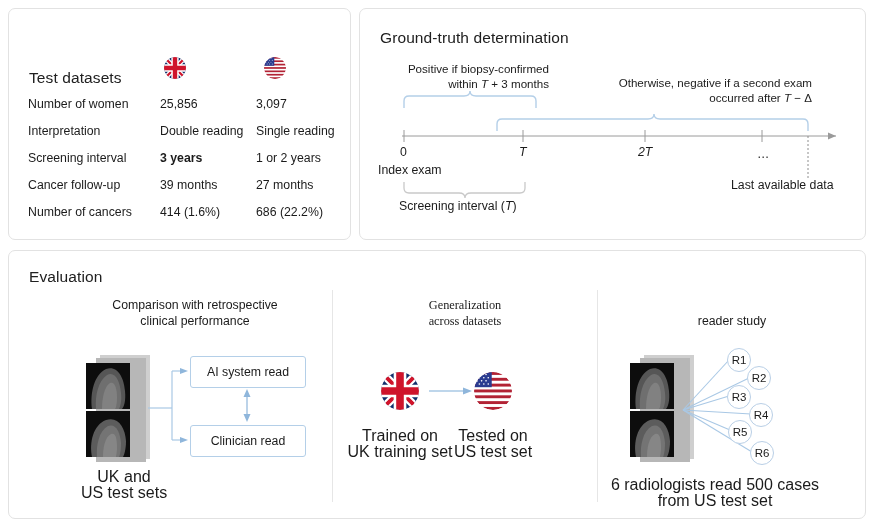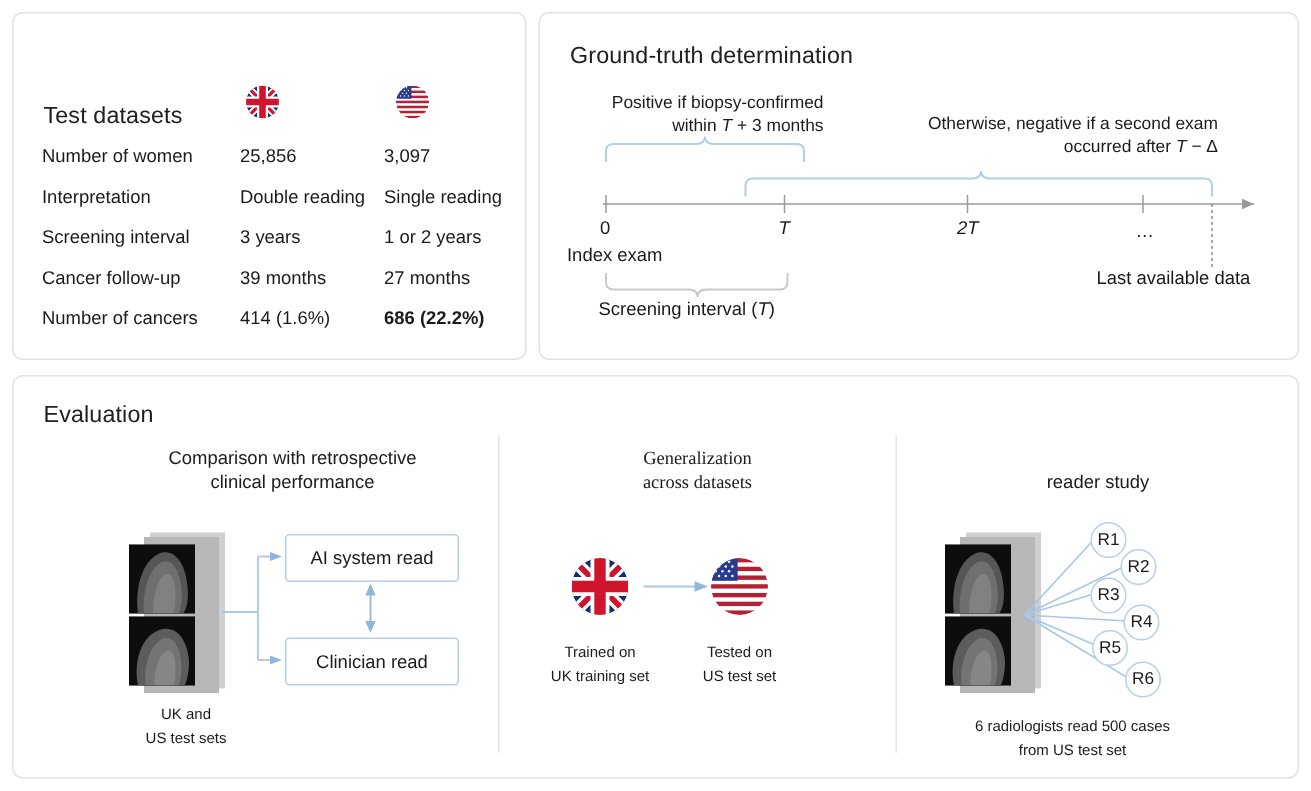--- a/index.html
+++ b/index.html
@@ -44,21 +44,21 @@
   .caption{position:absolute;font-size:11.6px;color:#1b1b1b;line-height:14.5px;white-space:nowrap;}
   .caption i{font-style:italic;}
 
   
   .divider{position:absolute;width:1px;background:#e6e6e6;}
   .sub-title{
     position:absolute;font-size:12.3px;color:#1b1b1b;
     text-align:center;line-height:15.5px;white-space:nowrap;
   }
   .cap-bottom{
-    position:absolute;font-size:10px;color:#1b1b1b;
+    position:absolute;font-size:16px;color:#1b1b1b;
     text-align:center;line-height:15.5px;white-space:nowrap;
   }
   .readbox{
     position:absolute;
     border:1px solid #b4cfe8;
     border-radius:3px;
     background:#fff;
     font-size:12.3px;
     color:#1b1b1b;
     display:flex;align-items:center;justify-content:center;
@@ -138,30 +138,30 @@
 
 <div class="tbl" style="left:28px;top:97px;">Number of women</div>
 <div class="tbl" style="left:160px;top:97px;">25,856</div>
 <div class="tbl" style="left:256px;top:97px;">3,097</div>
 
 <div class="tbl" style="left:28px;top:124px;">Interpretation</div>
 <div class="tbl" style="left:160px;top:124px;">Double reading</div>
 <div class="tbl" style="left:256px;top:124px;">Single reading</div>
 
 <div class="tbl" style="left:28px;top:151px;">Screening interval</div>
-<div class="tbl" style="left:160px;top:151px;">3 years</div>
+<div class="tbl" style="left:160px;top:151px;font-weight:bold;">3 years</div>
 <div class="tbl" style="left:256px;top:151px;text-align:right;">1 or 2 years</div>
 
 <div class="tbl" style="left:28px;top:178px;">Cancer follow-up</div>
 <div class="tbl" style="left:160px;top:178px;">39 months</div>
 <div class="tbl" style="left:256px;top:178px;">27 months</div>
 
 <div class="tbl" style="left:28px;top:205px;">Number of cancers</div>
 <div class="tbl" style="left:160px;top:205px;">414 (1.6%)</div>
-<div class="tbl" style="left:256px;top:205px;font-weight:bold;">686 (22.2%)</div>
+<div class="tbl" style="left:256px;top:205px;">686 (22.2%)</div>
 
 <div class="panel" id="panel-groundtruth">
   <div class="panel-title" style="left:20px;top:20px;">Ground-truth determination</div>
 </div>
 
 <div class="caption" style="left:389px;top:62px;text-align:right;width:160px;">
   <span>Positive if biopsy-confirmed</span><br>
   <span>within </span><i>T</i><span> + 3 months</span>
 </div>
 

